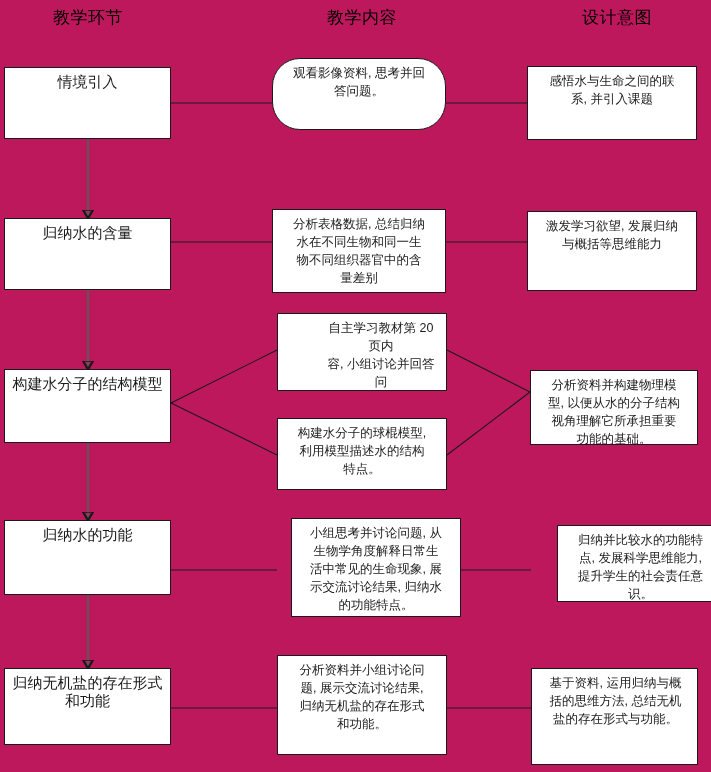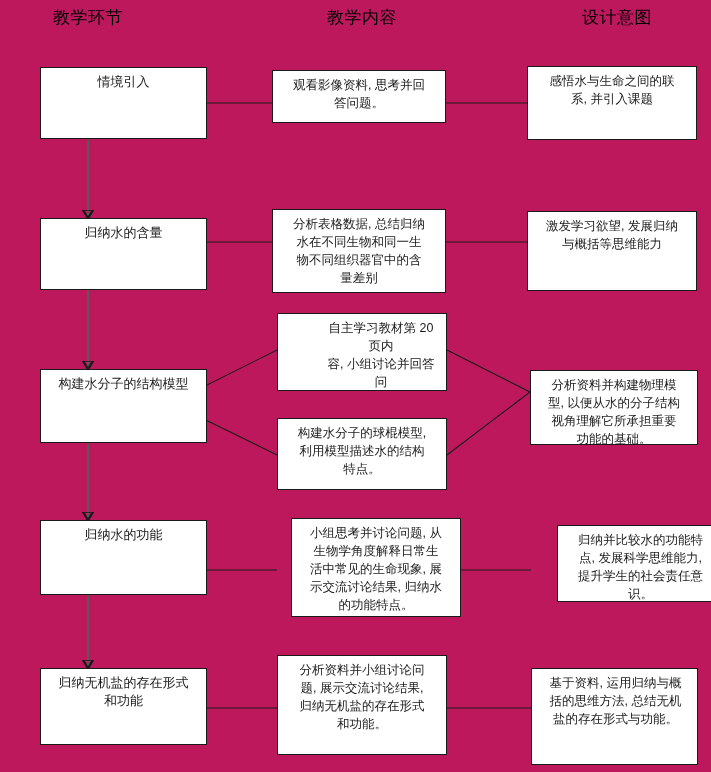--- a/index.html
+++ b/index.html
@@ -33,22 +33,21 @@
     border: 1px solid #1a1a1a;
     background: #ffffff;
     color: #1a1a1a;
     font-size: 12.5px;
     line-height: 18px;
     text-align: center;
     padding: 5px 6px 0 6px;
     overflow: hidden;
   }
   .node.stage {
-    font-size: 13px;
-    margin-left: 36px;
+    font-size: 15px;
   }
   .node .txt {
     display: block;
     white-space: pre-line;
   }
   svg.links {
     position: absolute;
     left: 0;
     top: 0;
     width: 711px;
@@ -101,21 +100,21 @@
 
   <div id="headers">
       <div class="col-header" style="left: -32px; top: 8px; width: 240px;">教学环节</div>
       <div class="col-header" style="left: 242px; top: 8px; width: 240px;">教学内容</div>
       <div class="col-header" style="left: 497px; top: 8px; width: 240px;">设计意图</div>
     </div>
   <div id="nodes">
       <div class="node stage" style="left: 4px; top: 67px; width: 167px; height: 72px;">
         <span class="txt">情境引入</span>
       </div>
-      <div class="node" style="left: 272px; top: 70px; width: 174px; height: 53px;">
+      <div class="node" style="left: 272px; top: 58px; width: 174px; height: 72px; border-radius: 28px;">
         <span class="txt">观看影像资料, 思考并回
 答问题。</span>
       </div>
       <div class="node" style="left: 527px; top: 66px; width: 170px; height: 74px;">
         <span class="txt">感悟水与生命之间的联
 系, 并引入课题</span>
       </div>
       <div class="node stage" style="left: 4px; top: 218px; width: 167px; height: 72px;">
         <span class="txt">归纳水的含量</span>
       </div>

